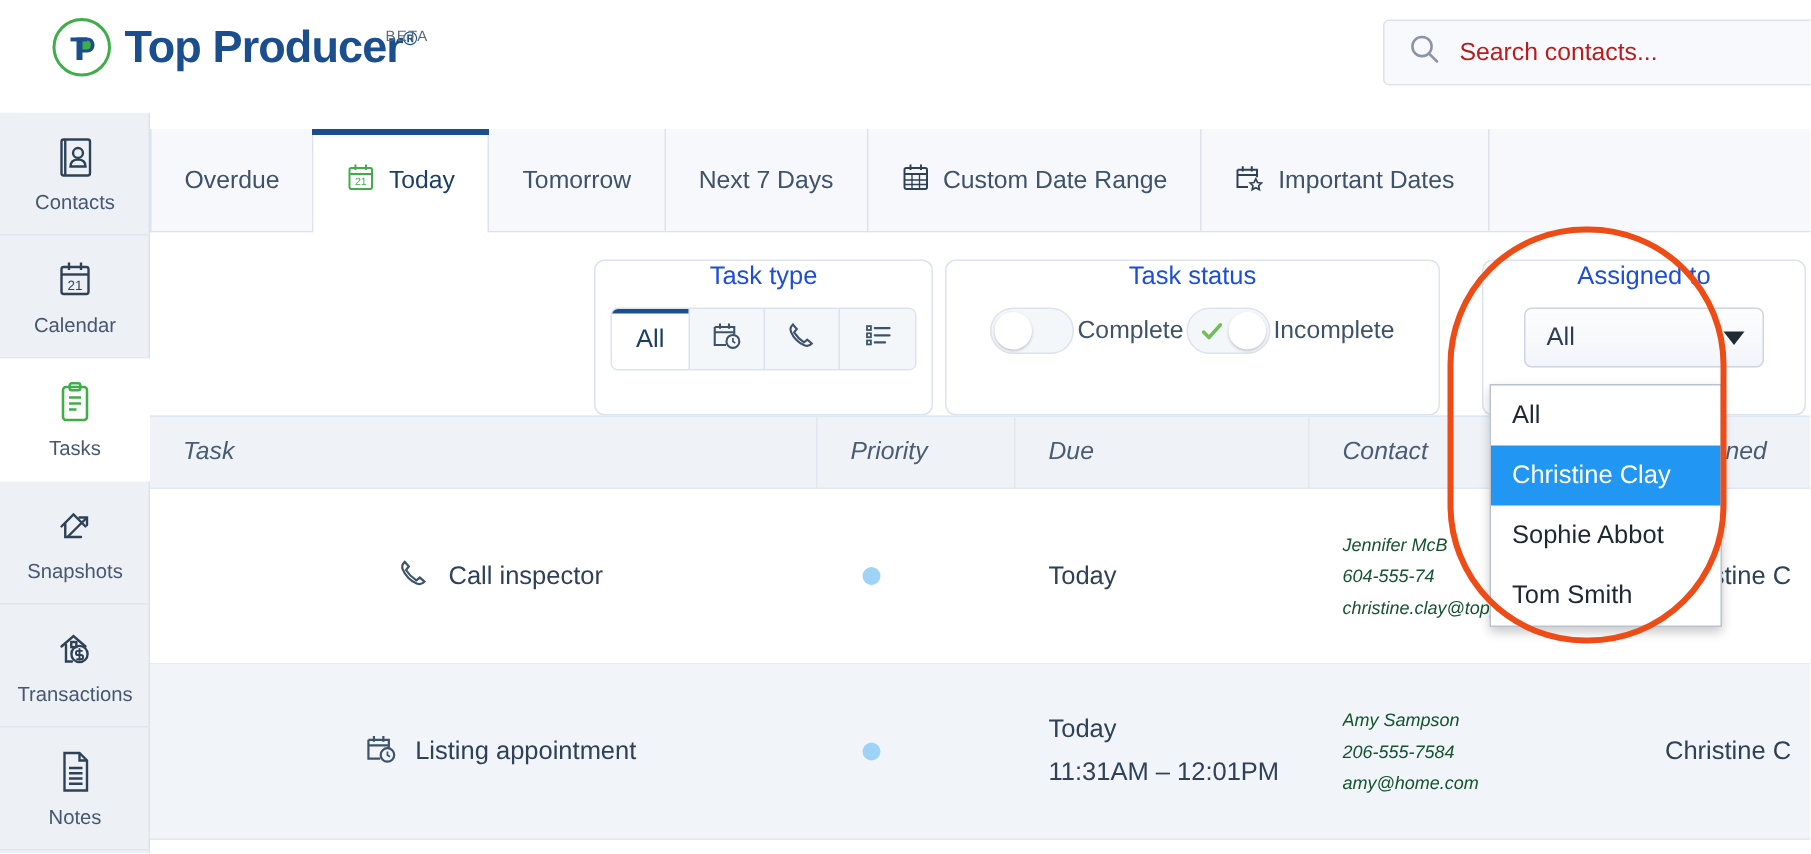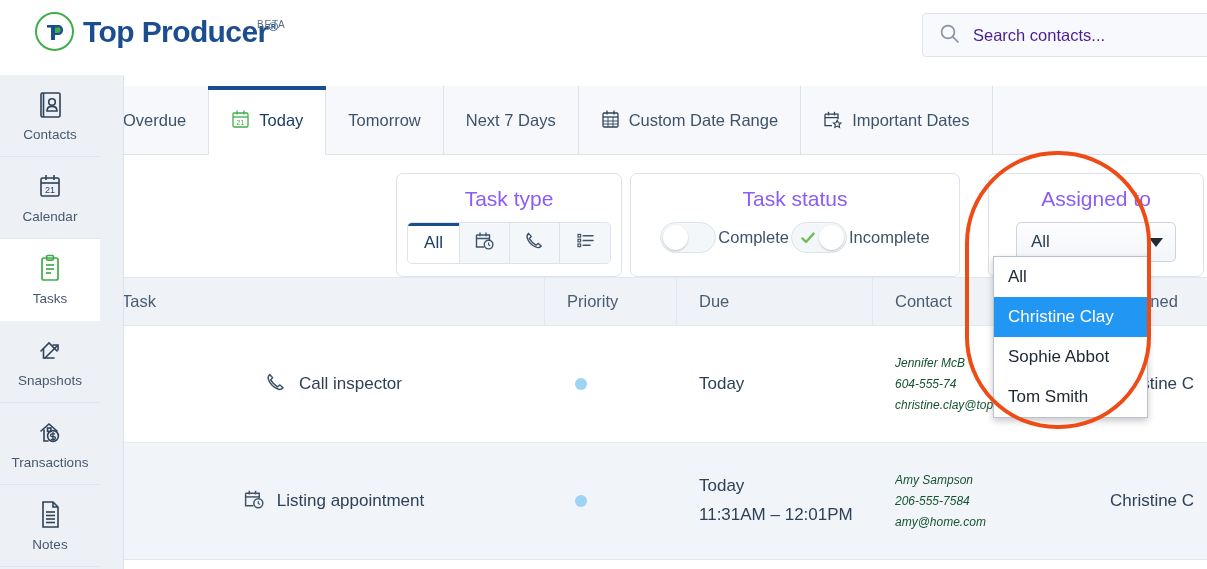--- a/index.html
+++ b/index.html
@@ -35,25 +35,25 @@
     position: absolute; left: 222px; top: 7px;
     font-size: 10px; color: #5A6B80; letter-spacing: 0.8px;
   }
   .search-box {
     position: absolute; left: 911px; top: 13px;
     width: 330px; height: 44px;
     background: #F7F9FC; border: 1px solid #DDE3EC; border-radius: 4px;
     display: flex; align-items: center; padding-left: 16px; gap: 13px;
   }
   .search-box svg { flex: none; }
-  .search-ph { font-size: 16.5px; color: #4c1d95; }
+  .search-ph { font-size: 16.5px; color: #b91c1c; }
 
   
   .sidebar {
-    position: absolute; left: 0; top: 75px; width: 124px; height: 494px;
+    position: absolute; left: 0; top: 75px; width: 100px; height: 494px;
     background: #EDF1F6; border-right: 1px solid #DCE3EC;
     z-index: 4;
   }
   .nav-item {
     position: relative; height: 82px; width: 100px;
     display: flex; flex-direction: column; align-items: center;
     justify-content: center; gap: 6px;
     border-bottom: 1px solid #E0E6EE;
     cursor: pointer;
   }
@@ -93,21 +93,21 @@
   
   .filters {
     position: relative; height: 122px; width: 1107px; background: #ffffff;
   }
   .panel {
     position: absolute; top: 18px;
     border: 1px solid #DCE3EC; border-radius: 7px; background: #ffffff;
     display: flex; flex-direction: column; align-items: center;
   }
   .panel-title {
-    font-size: 21px; color: #8b5cf6; margin-top: 13px; margin-bottom: 11px;
+    font-size: 17px; color: #1d4ed8; margin-bottom: 11px;
   }
   #panel-type { left: 296px; width: 226px; height: 104px; }
   #panel-status { left: 530px; width: 330px; height: 104px; }
   #panel-assigned { left: 888px; width: 216px; height: 104px; }
 
   .seg {
     display: flex; border: 1px solid #DCE3EC; border-radius: 5px;
     overflow: hidden; background: #F4F7FA; height: 42px;
   }
   .seg-btn {
@@ -166,20 +166,21 @@
     width: 186px; height: 278px; border: 4px solid #EE4C16;
     border-radius: 92px; z-index: 50; pointer-events: none;
   }
 
   
   .table { position: relative; width: 1107px; }
   .thead {
     display: flex; height: 49px; align-items: center;
     background: #EFF3F8; border-top: 1px solid #E2E8F0;
     border-bottom: 1px solid #E2E8F0;
+    font-style: italic;
   }
   .th {
     font-size: 16.5px; color: #4A5C72; height: 49px;
     display: flex; align-items: center; padding-left: 22px;
     border-right: 1px solid #E2E8F0; white-space: nowrap;
   }
   .c-task { width: 445px; }
   .c-prio { width: 132px; text-align: center; }
   .c-due  { width: 196px; }
   .c-cont { width: 215px; }

